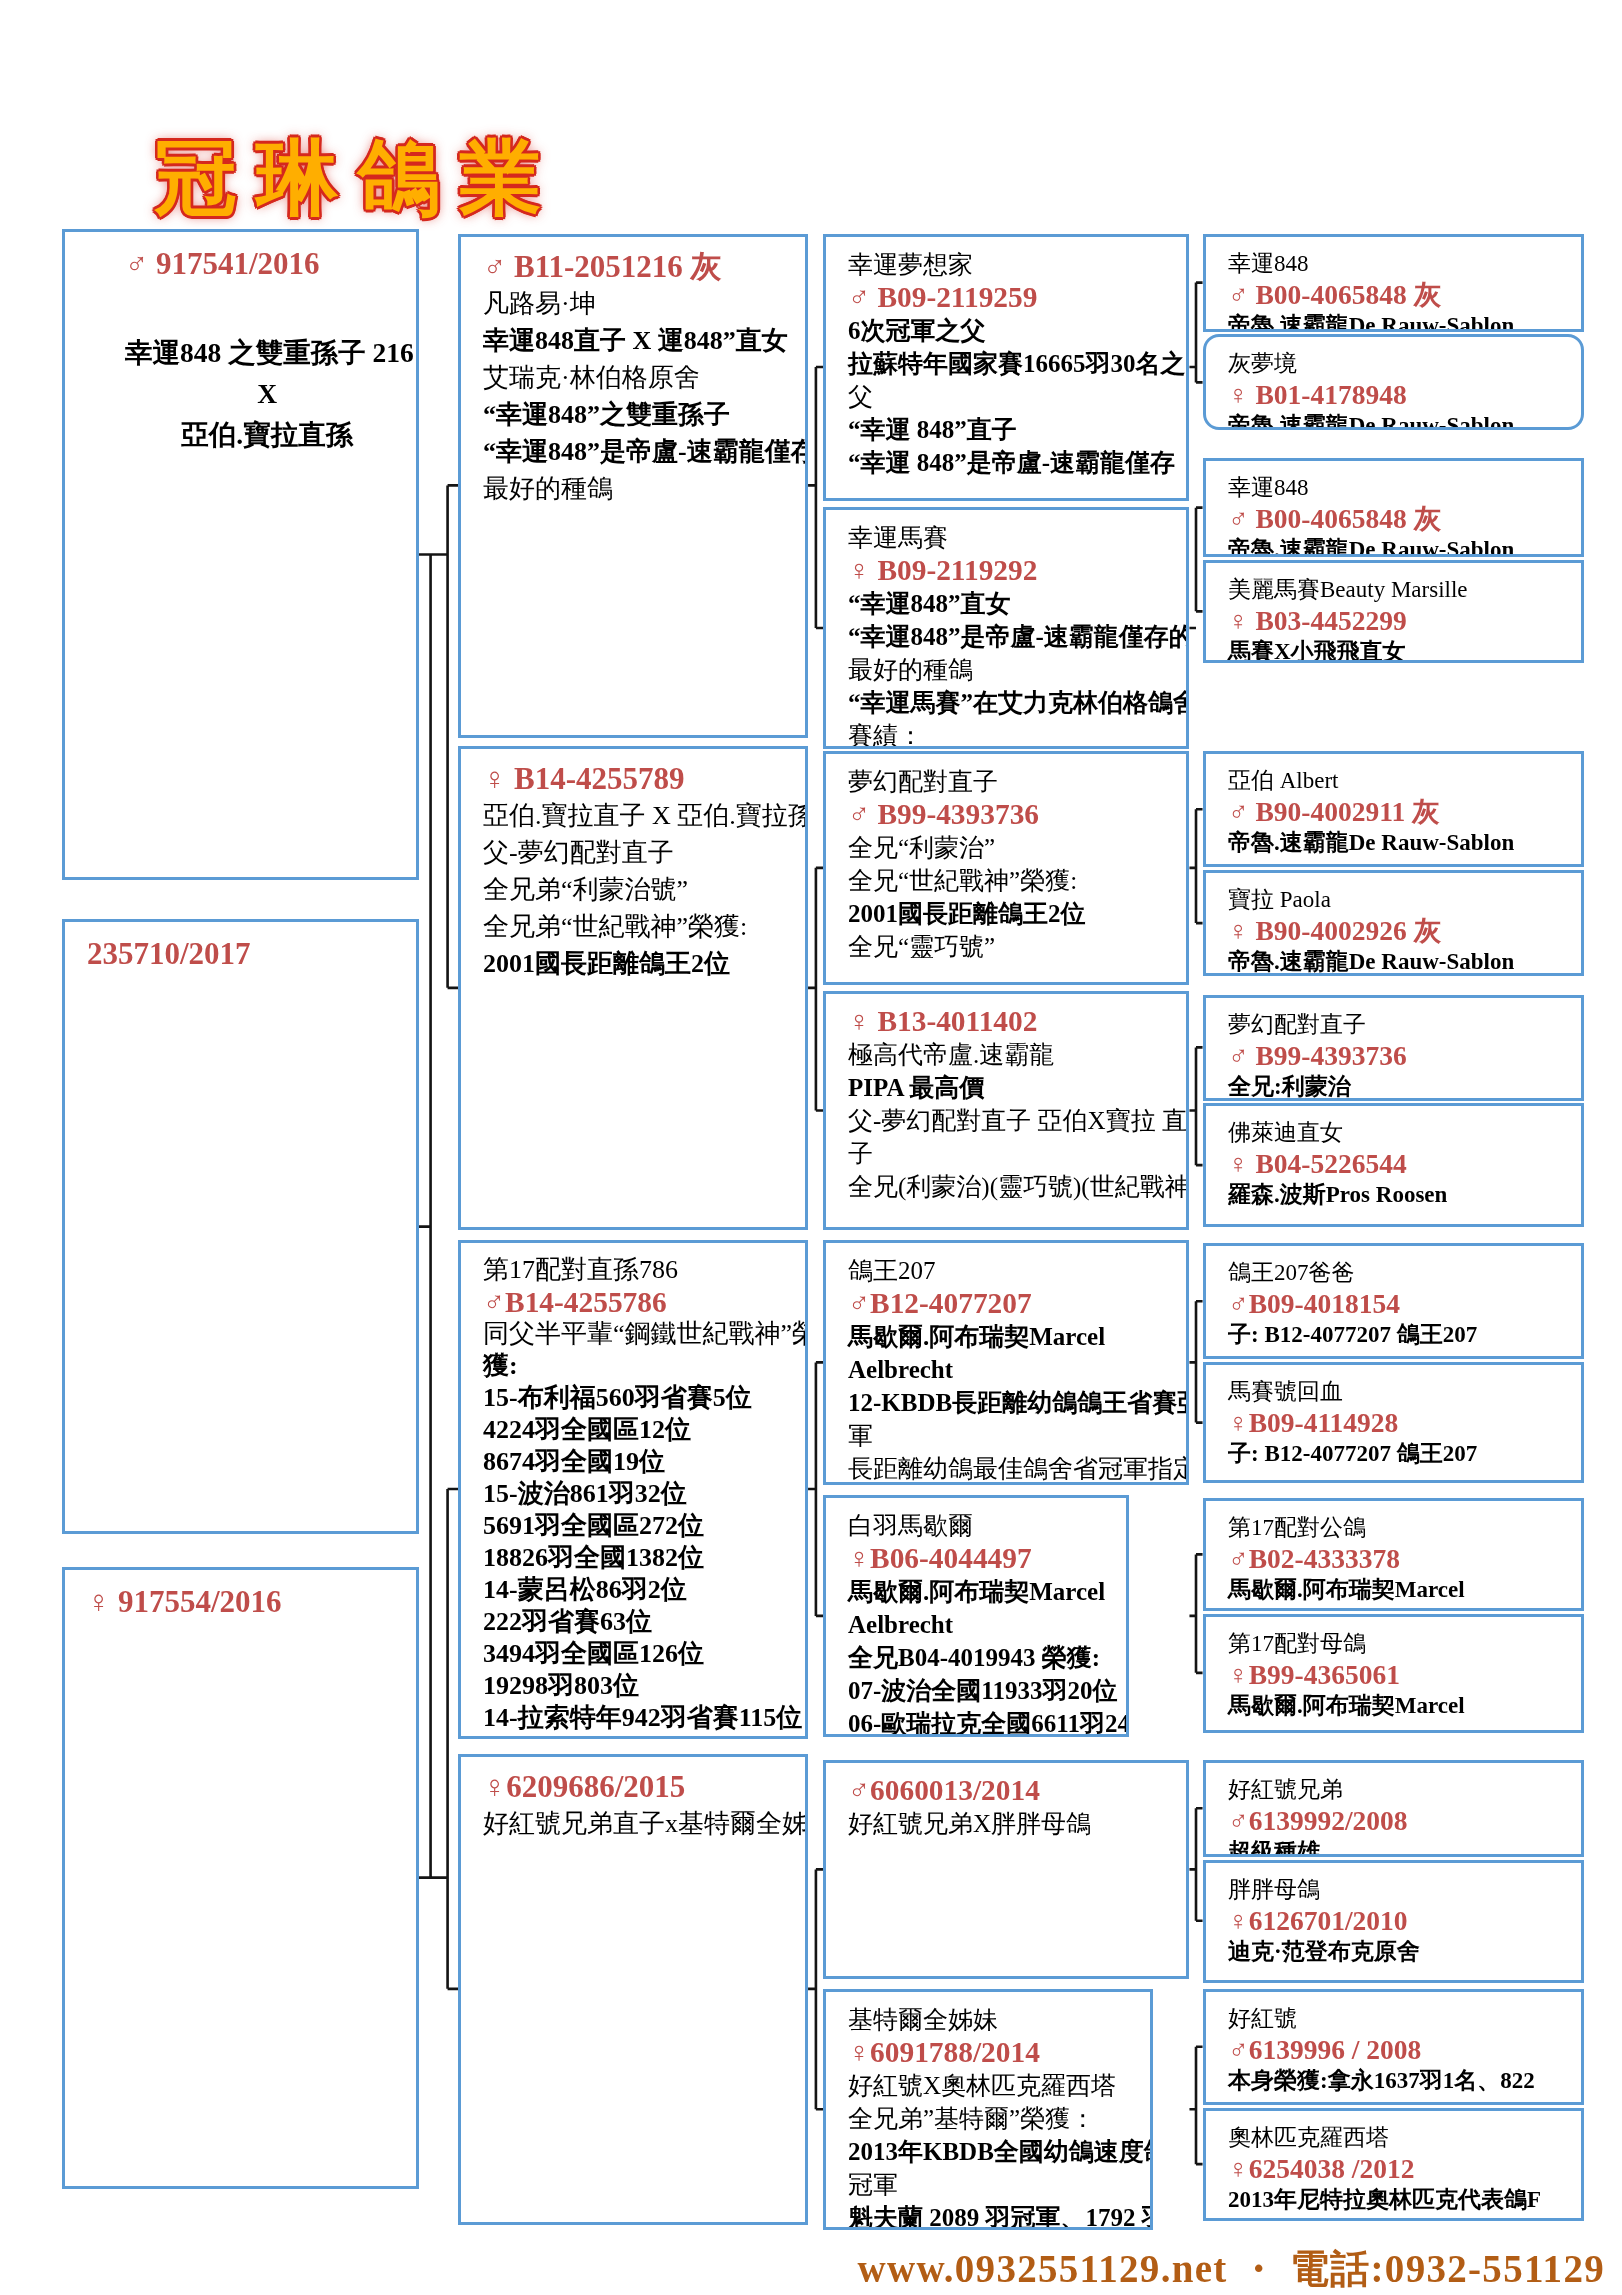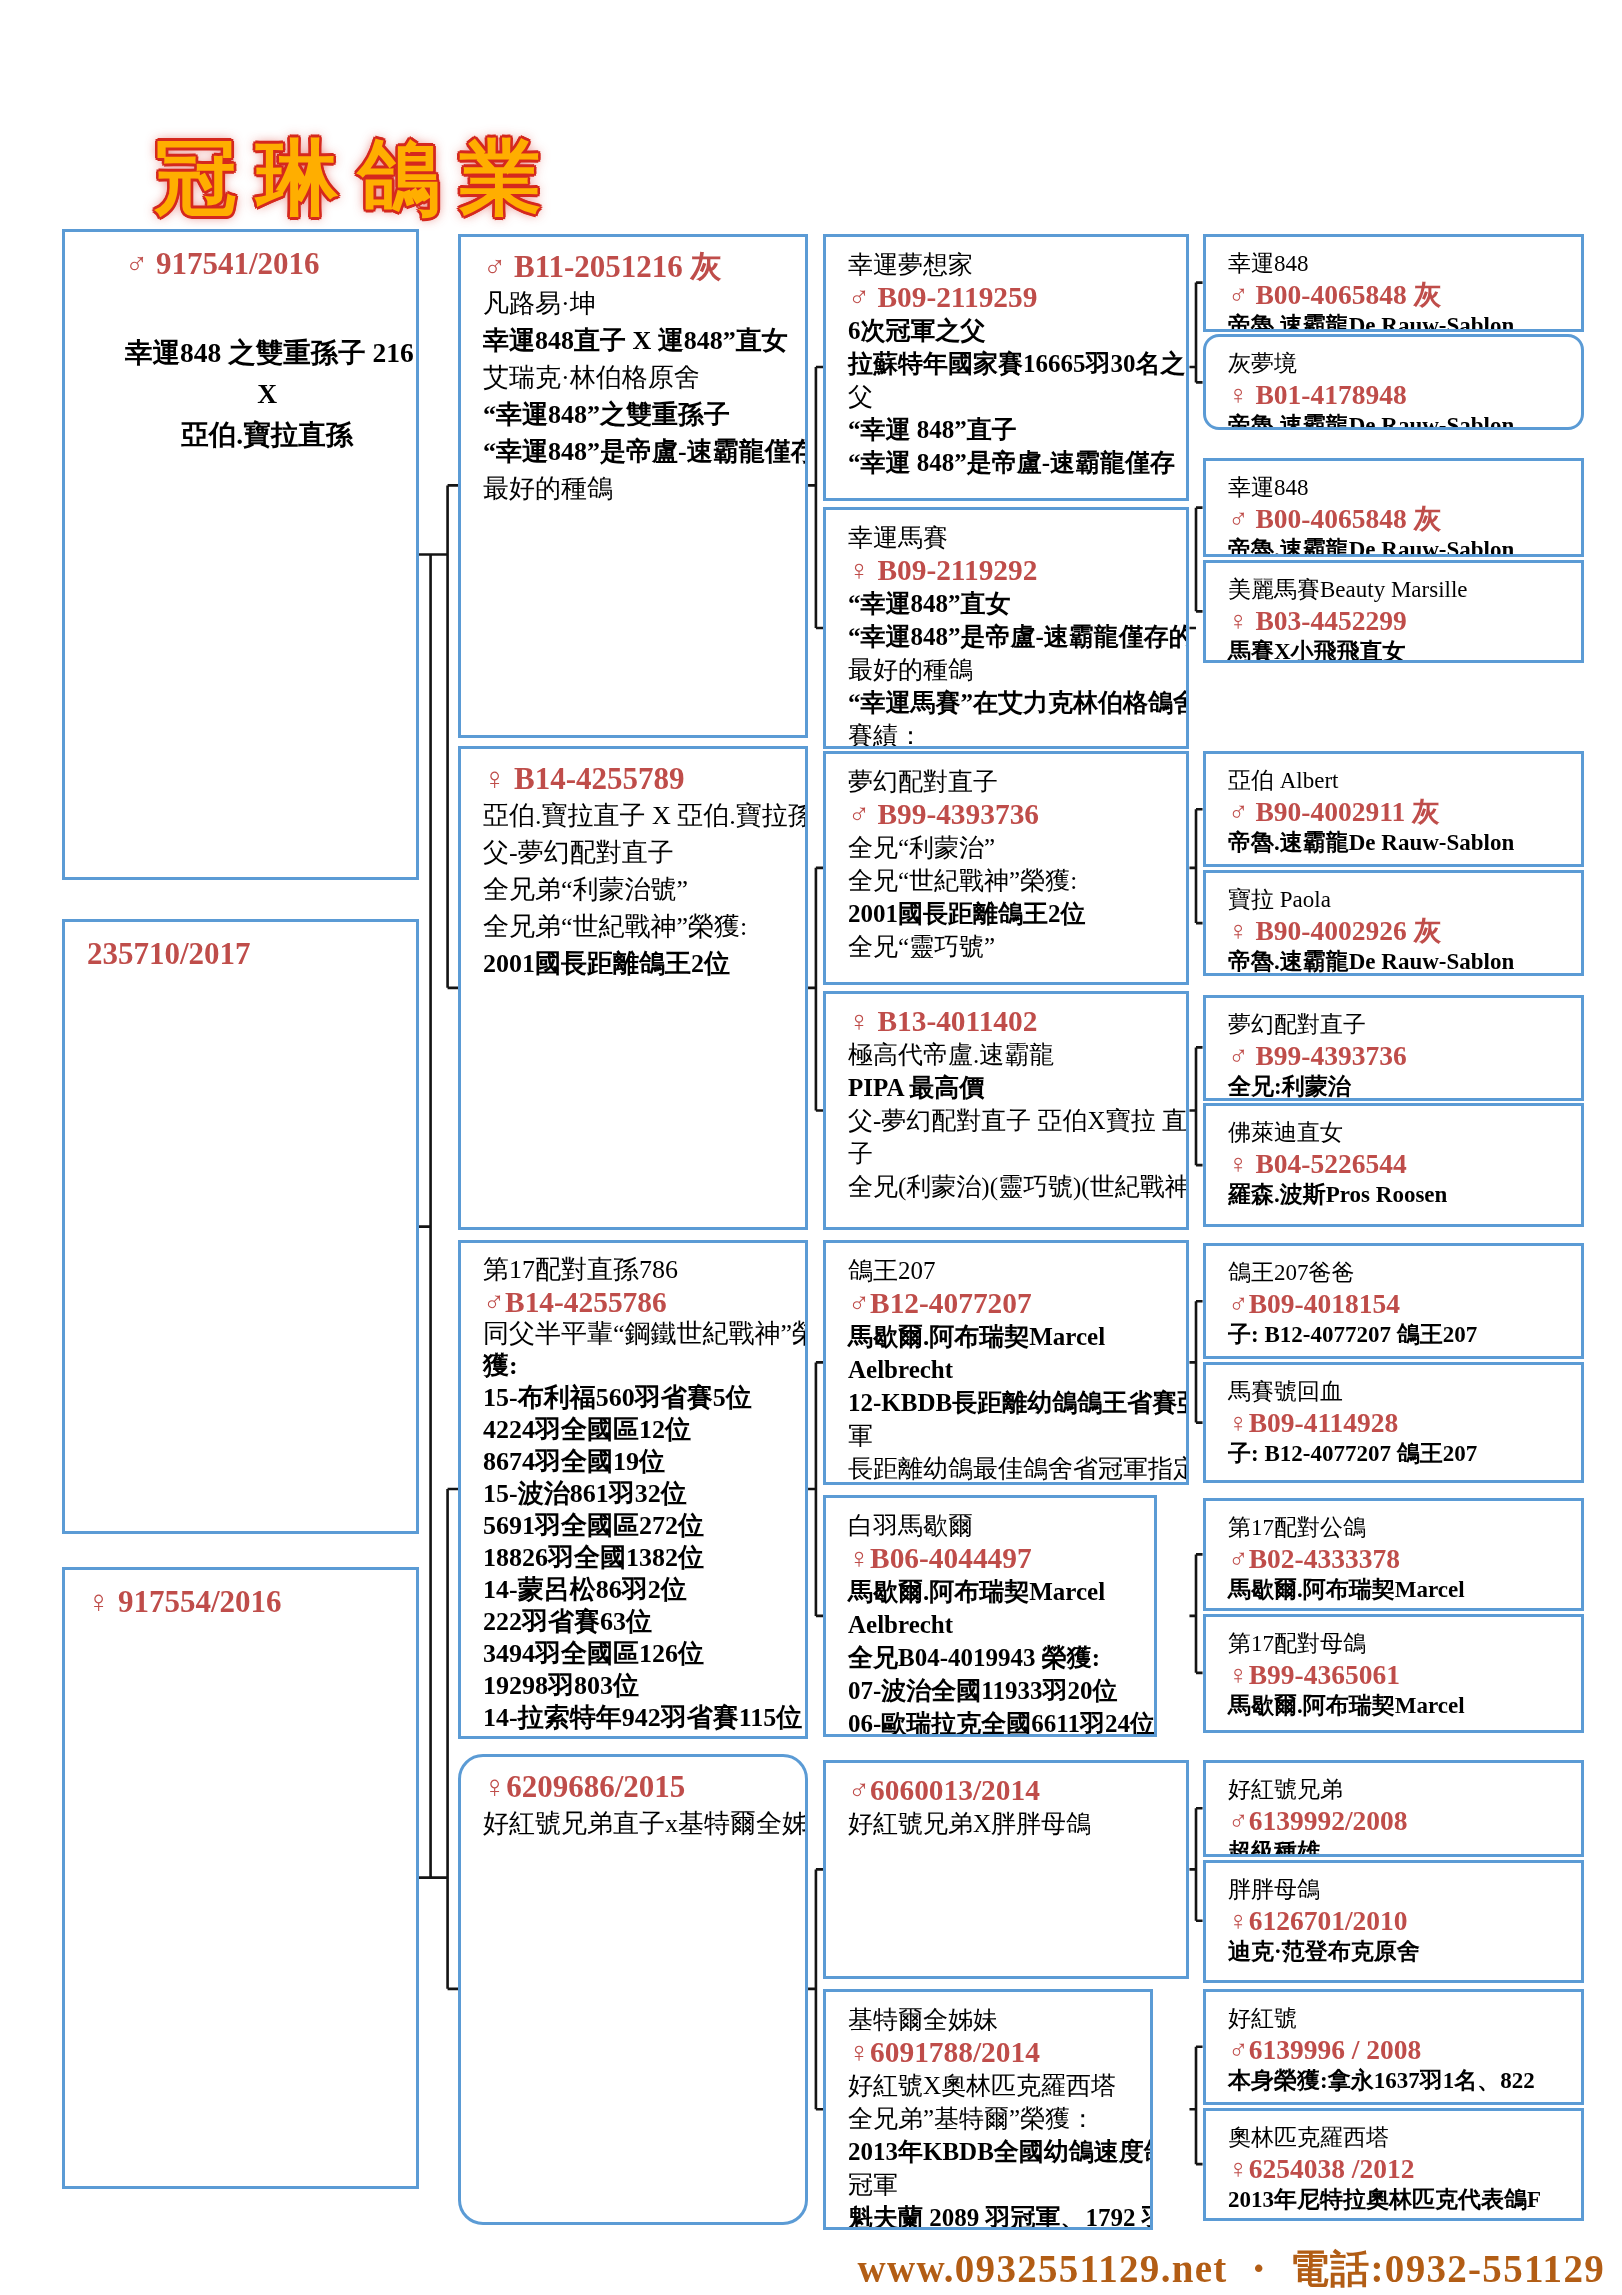--- a/index.html
+++ b/index.html
@@ -87,21 +87,21 @@
         <div class="ln bold">8674羽全國19位</div>
         <div class="ln bold">15-波治861羽32位</div>
         <div class="ln bold">5691羽全國區272位</div>
         <div class="ln bold">18826羽全國1382位</div>
         <div class="ln bold">14-蒙呂松86羽2位</div>
         <div class="ln bold">222羽省賽63位</div>
         <div class="ln bold">3494羽全國區126位</div>
         <div class="ln bold">19298羽803位</div>
         <div class="ln bold">14-拉索特年942羽省賽115位</div>
       </div>
-      <div class="box gen2" style="left: 458px; top: 1754px; width: 350px; height: 471px; border-radius: 25px;">
+      <div class="box gen2" style="left: 458px; top: 1754px; width: 350px; height: 471px;">
         <div class="ln ring">♀6209686/2015</div>
         <div class="ln name">好紅號兄弟直子x基特爾全姊妹</div>
       </div>
       <div class="box gen3" style="left: 823px; top: 234px; width: 366px; height: 267px;">
         <div class="ln name">幸運夢想家</div>
         <div class="ln ring">♂ B09-2119259</div>
         <div class="ln bold">6次冠軍之父</div>
         <div class="ln bold">拉蘇特年國家賽16665羽30名之</div>
         <div class="ln name">父</div>
         <div class="ln bold">“幸運 848”直子</div>
@@ -134,21 +134,21 @@
       </div>
       <div class="box gen3" style="left: 823px; top: 1240px; width: 366px; height: 245px;">
         <div class="ln name">鴿王207</div>
         <div class="ln ring">♂B12-4077207</div>
         <div class="ln bold">馬歇爾.阿布瑞契Marcel</div>
         <div class="ln bold">Aelbrecht</div>
         <div class="ln bold">12-KBDB長距離幼鴿鴿王省賽亞</div>
         <div class="ln name">軍</div>
         <div class="ln name">長距離幼鴿最佳鴿舍省冠軍指定</div>
       </div>
-      <div class="box gen3" style="left: 823px; top: 1495px; width: 334px; height: 242px;">
+      <div class="box gen3" style="left: 823px; top: 1495px; width: 306px; height: 242px;">
         <div class="ln name">白羽馬歇爾</div>
         <div class="ln ring">♀B06-4044497</div>
         <div class="ln bold">馬歇爾.阿布瑞契Marcel</div>
         <div class="ln bold">Aelbrecht</div>
         <div class="ln bold">全兄B04-4019943 榮獲:</div>
         <div class="ln bold">07-波治全國11933羽20位</div>
         <div class="ln bold">06-歐瑞拉克全國6611羽24位</div>
       </div>
       <div class="box gen3" style="left: 823px; top: 1760px; width: 366px; height: 219px;">
         <div class="ln ring">♂6060013/2014</div>

